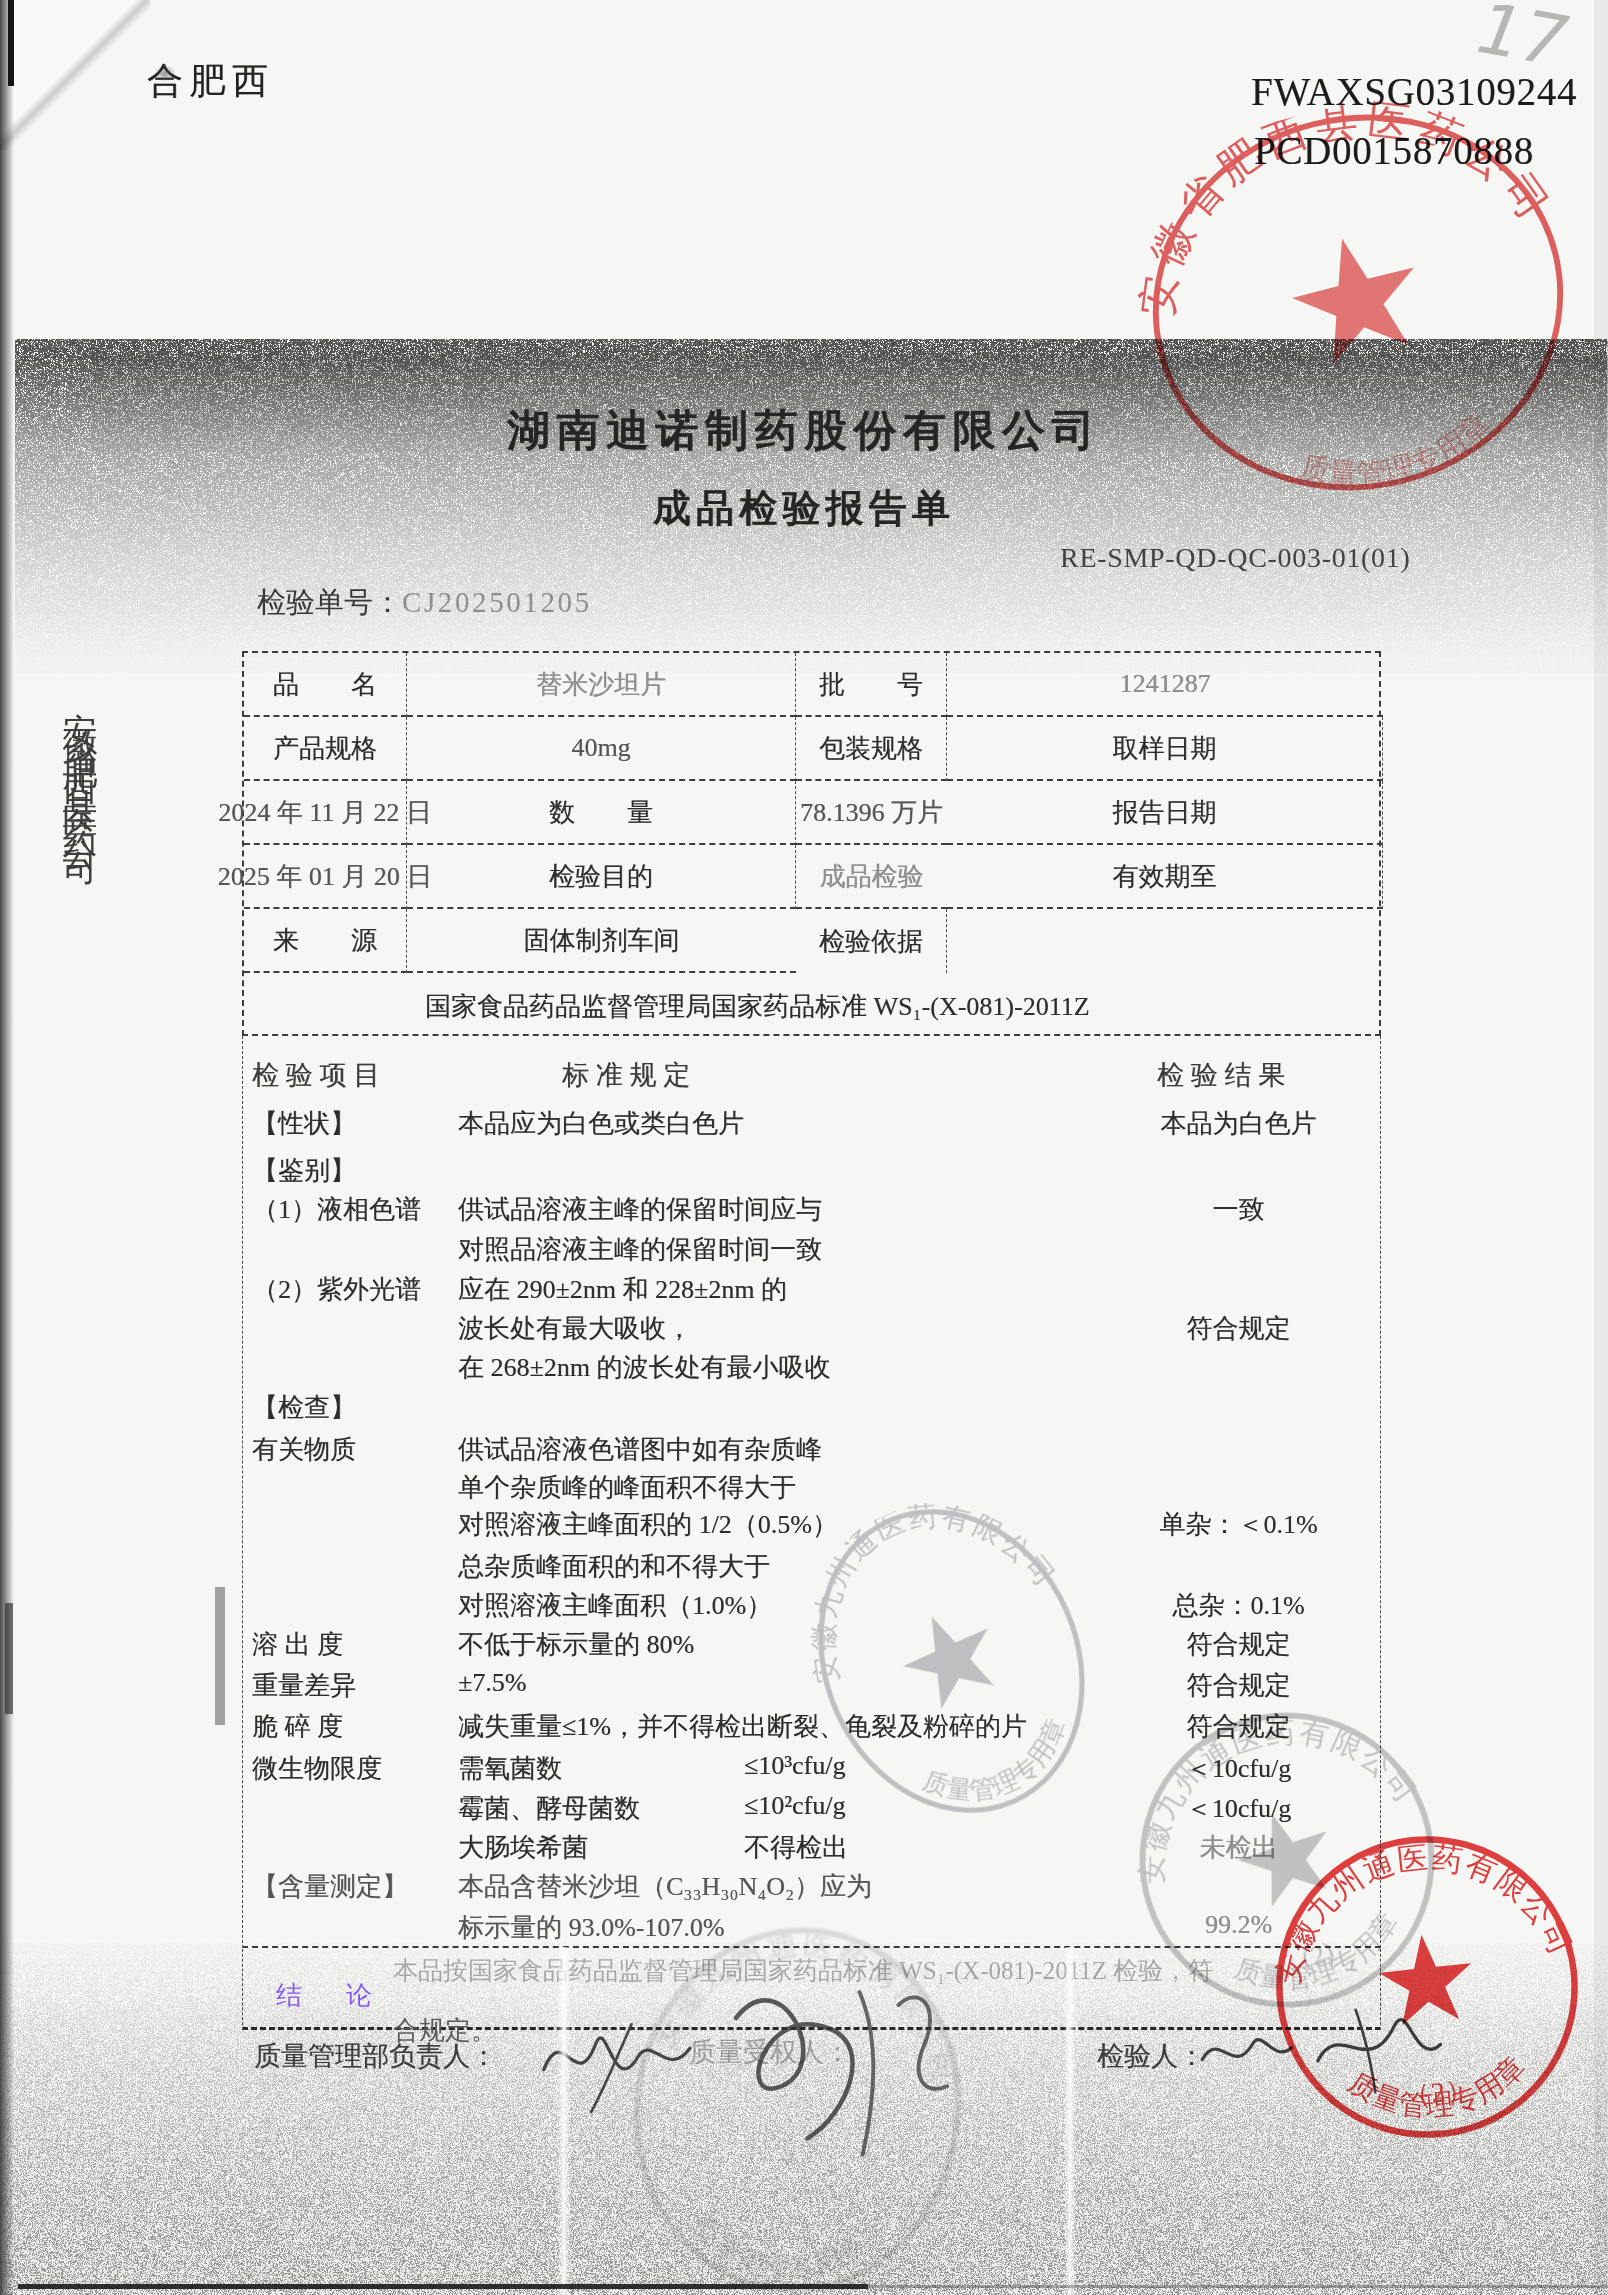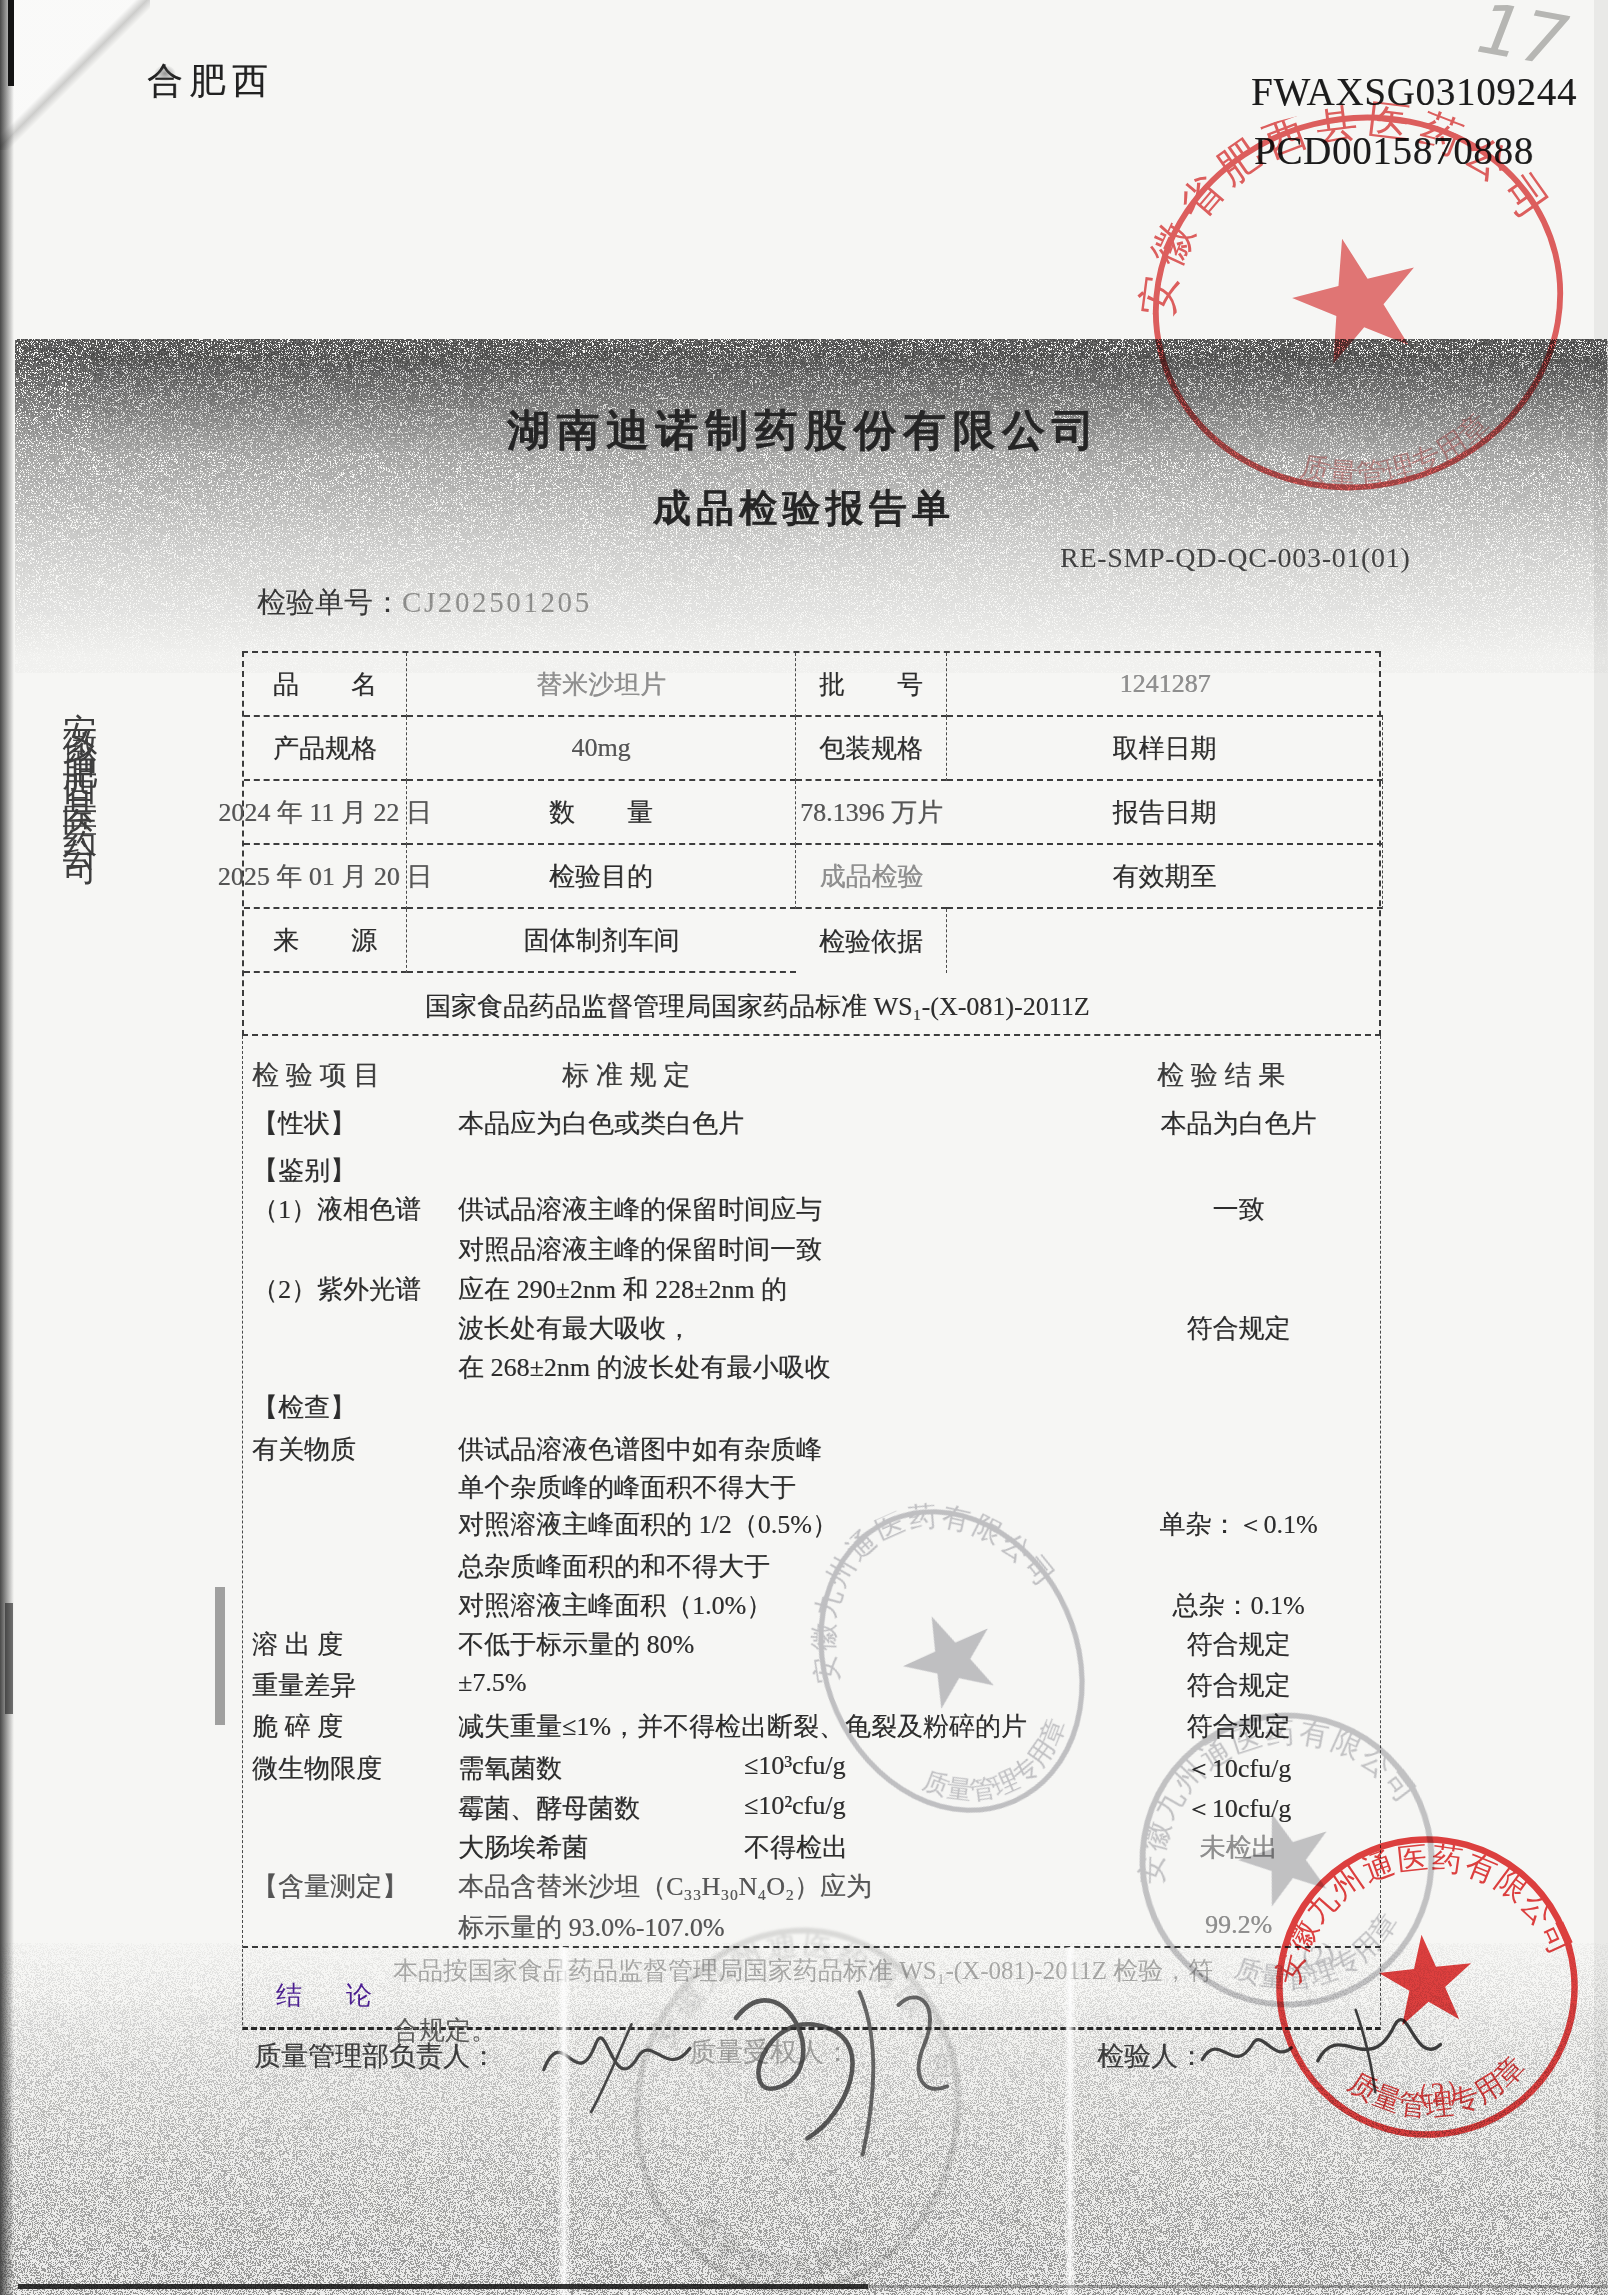--- a/index.html
+++ b/index.html
@@ -41,21 +41,21 @@
         border-right:1.3px dashed #4a4a4a;border-bottom:2px dashed #3a3a3a;box-sizing:border-box;}
   .rline{position:absolute;white-space:nowrap;font-size:26px;}
   .rline .item{position:absolute;left:9px;}
   .rline .spec{position:absolute;left:215px;}
   .rline .spec2{position:absolute;left:501px;}
   .rline .res{position:absolute;left:859px;width:273px;text-align:center;}
   .rhead{position:absolute;top:21px;width:100%;font-size:27px;color:#3b3b3b;}
   
   .cbox{left:242px;top:1949px;width:1139px;height:81px;border-left:1.3px dashed #4a4a4a;
         border-right:1.3px dashed #4a4a4a;border-bottom:3.3px dashed #242424;box-sizing:border-box;}
-  .cl-label{position:absolute;left:33px;top:29px;font-size:26px;color:#4c1d95;letter-spacing:9px;}
+  .cl-label{position:absolute;left:33px;top:29px;font-size:26px;color:#8b5cf6;letter-spacing:9px;}
   .cl1{position:absolute;left:150px;top:5.2px;font-size:25px;color:#ababa9;}
   .cl2{position:absolute;left:150px;top:40px;font-size:26px;color:#5d5d5b;margin-top:24px;}
   
   .sig-label{font-size:27px;color:#3c3c3c;}
   
   .stamp{position:absolute;pointer-events:none;mix-blend-mode:multiply;}
   .gray-stamp{filter:blur(0.5px);}
   
   .ledge{left:0;top:0;width:14.3px;height:2295px;background:linear-gradient(90deg,rgba(15,15,15,.75),rgba(15,15,15,0));}
   .ledge2{left:7.8px;top:0;width:6.5px;height:86px;background:#141414;}

